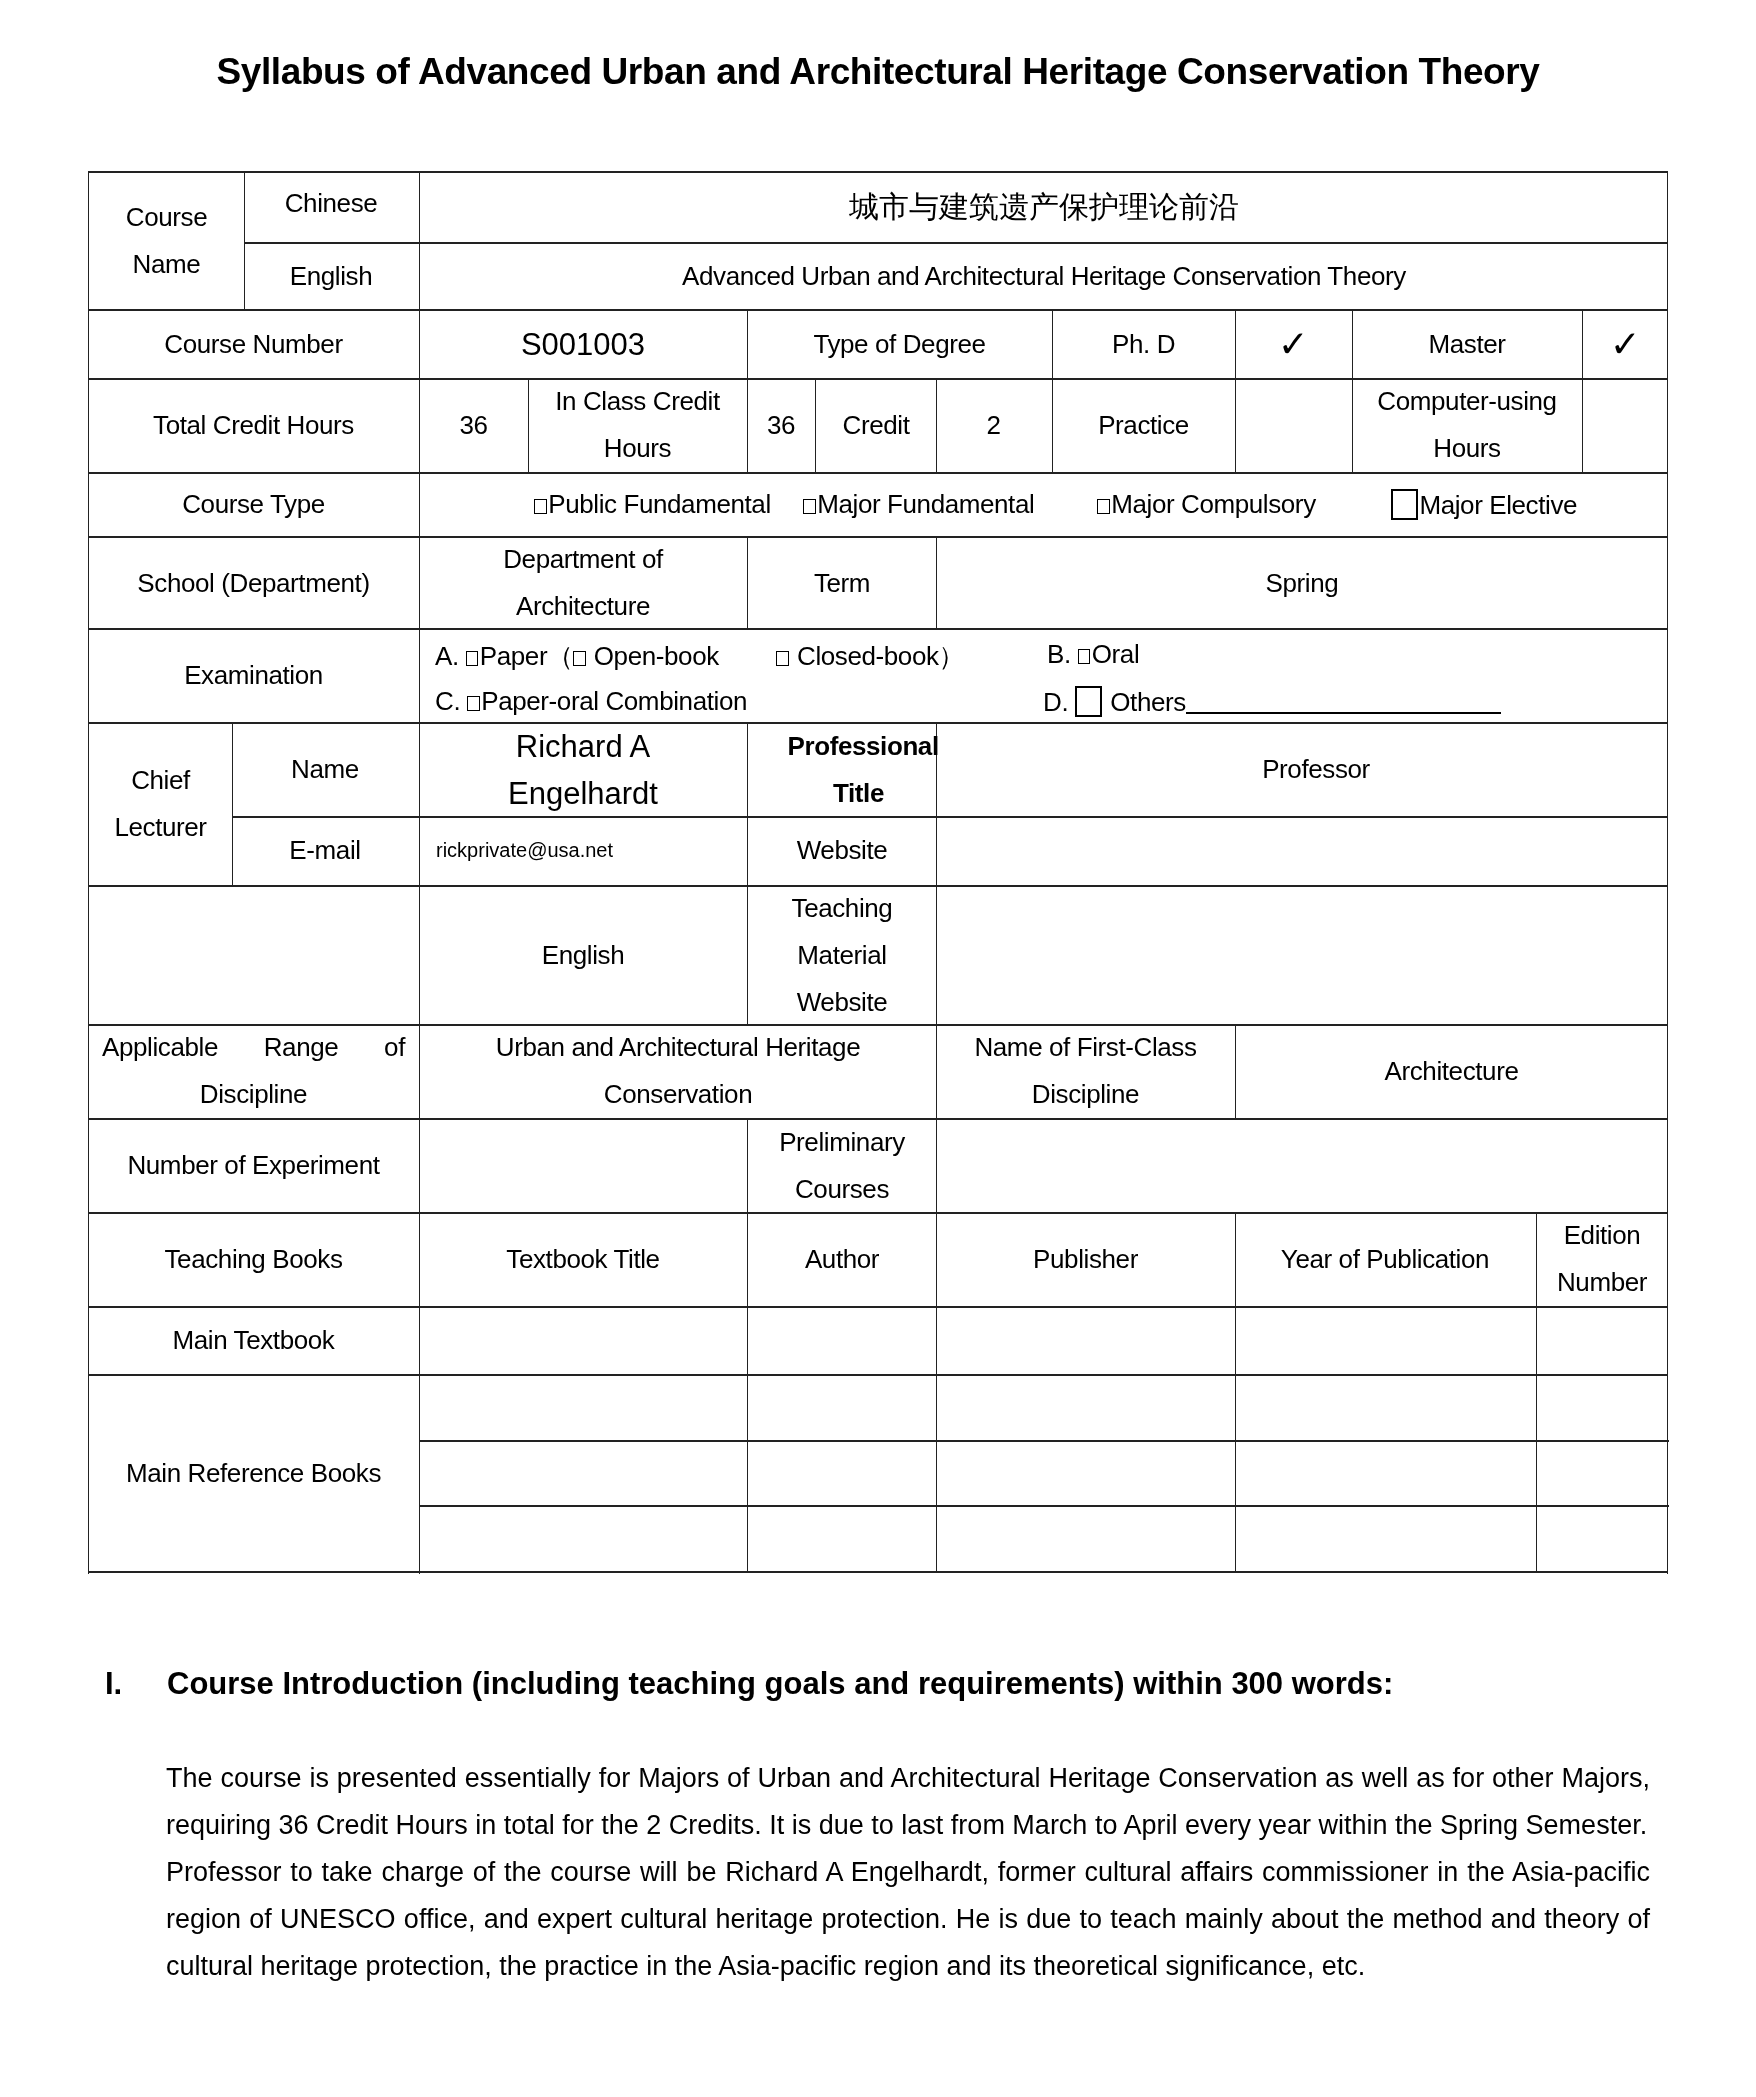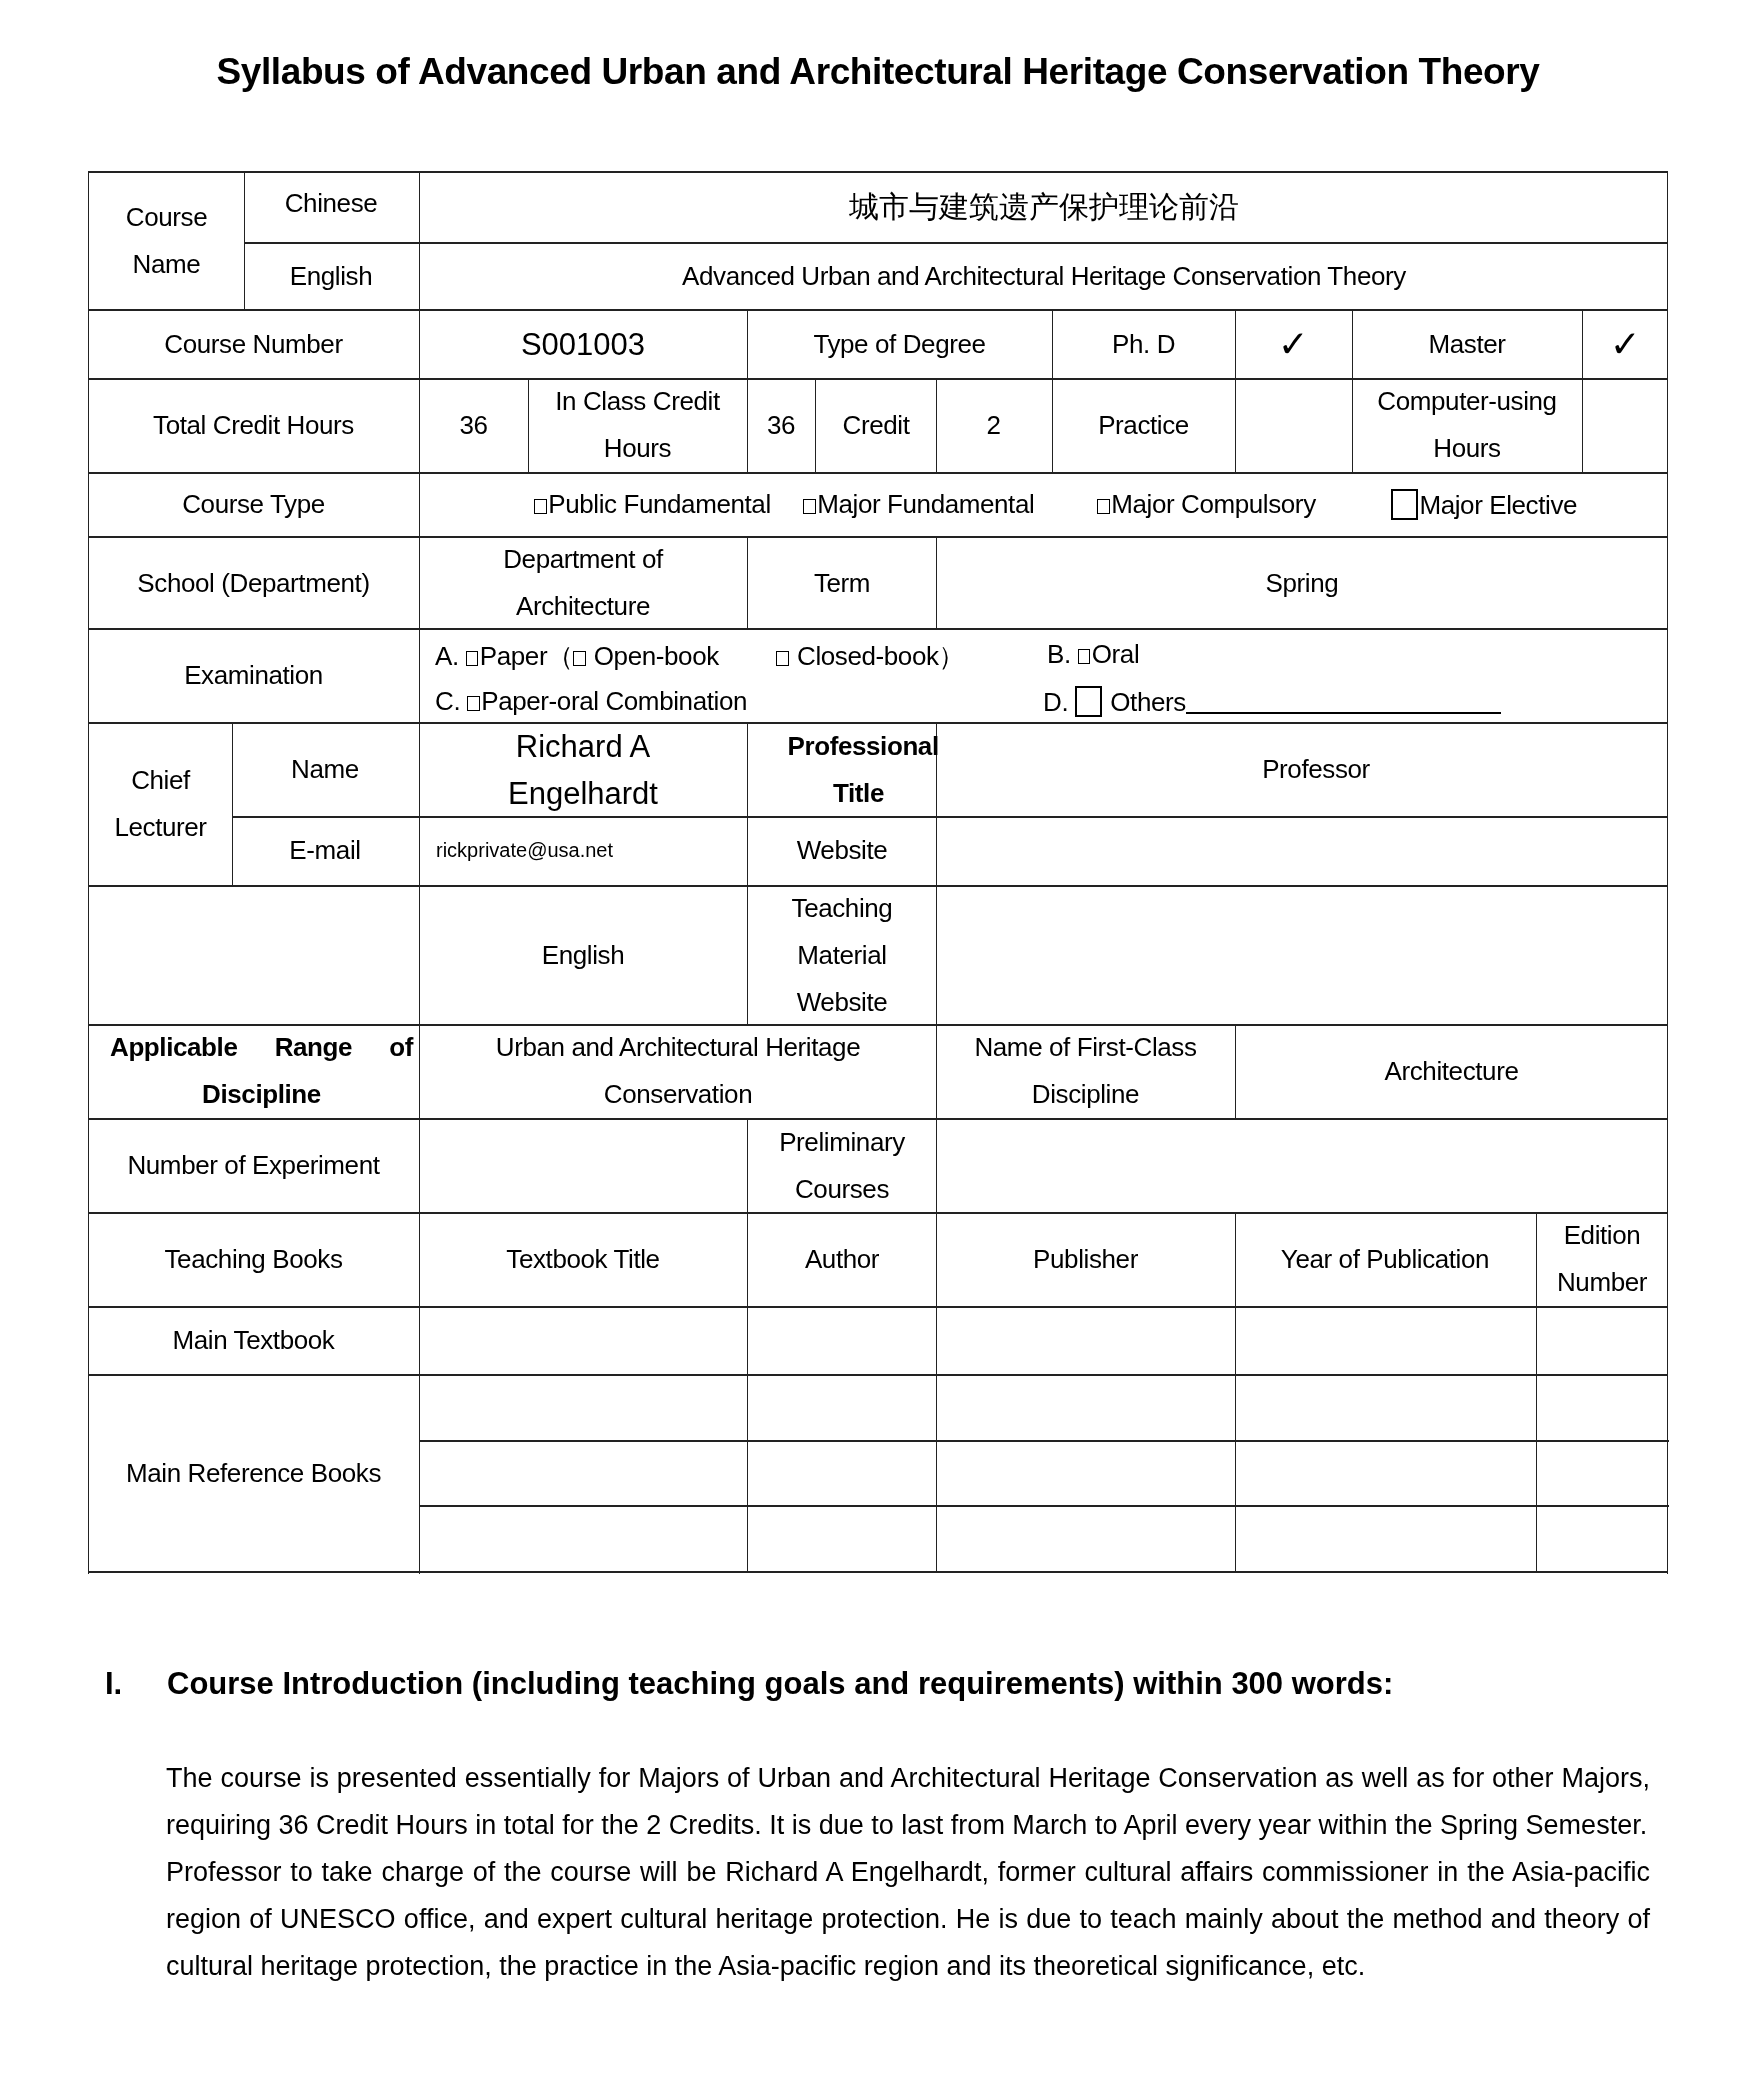--- a/index.html
+++ b/index.html
@@ -202,21 +202,21 @@
   <div class="cell big left" style="left:419px;top:816px;width:328px;height:69px;font-size:20px;">rickprivate@usa.net</div>
   <div class="cell" style="left:747px;top:816px;width:190px;height:69px;">Website</div>
   <div class="cell" style="left:936px;top:816px;width:732px;height:69px;"></div>
 
   <div class="cell" style="left:419px;top:885px;width:328px;height:140px;">English</div>
   <div class="cell" style="left:747px;top:885px;width:190px;height:140px;">
     <span style="display:block;width:113px;">Teaching Material Website</span>
   </div>
   <div class="cell" style="left:936px;top:885px;width:732px;height:140px;"></div>
 
-  <div class="cell" style="left:96px;top:1024px;width:331px;height:94px;font-weight:bold;">
+  <div class="cell" style="left:88px;top:1024px;width:331px;height:94px;">
     <div style="width:100%;padding:0 14px;box-sizing:border-box;">
       <div style="display:flex;justify-content:space-between;">
         <span>Applicable</span>
           <span>Range</span>
           <span>of</span>
       </div>
       <div style="text-align:center;">Discipline</div>
     </div>
   </div>
   <div class="cell" style="left:419px;top:1024px;width:518px;height:94px;">

